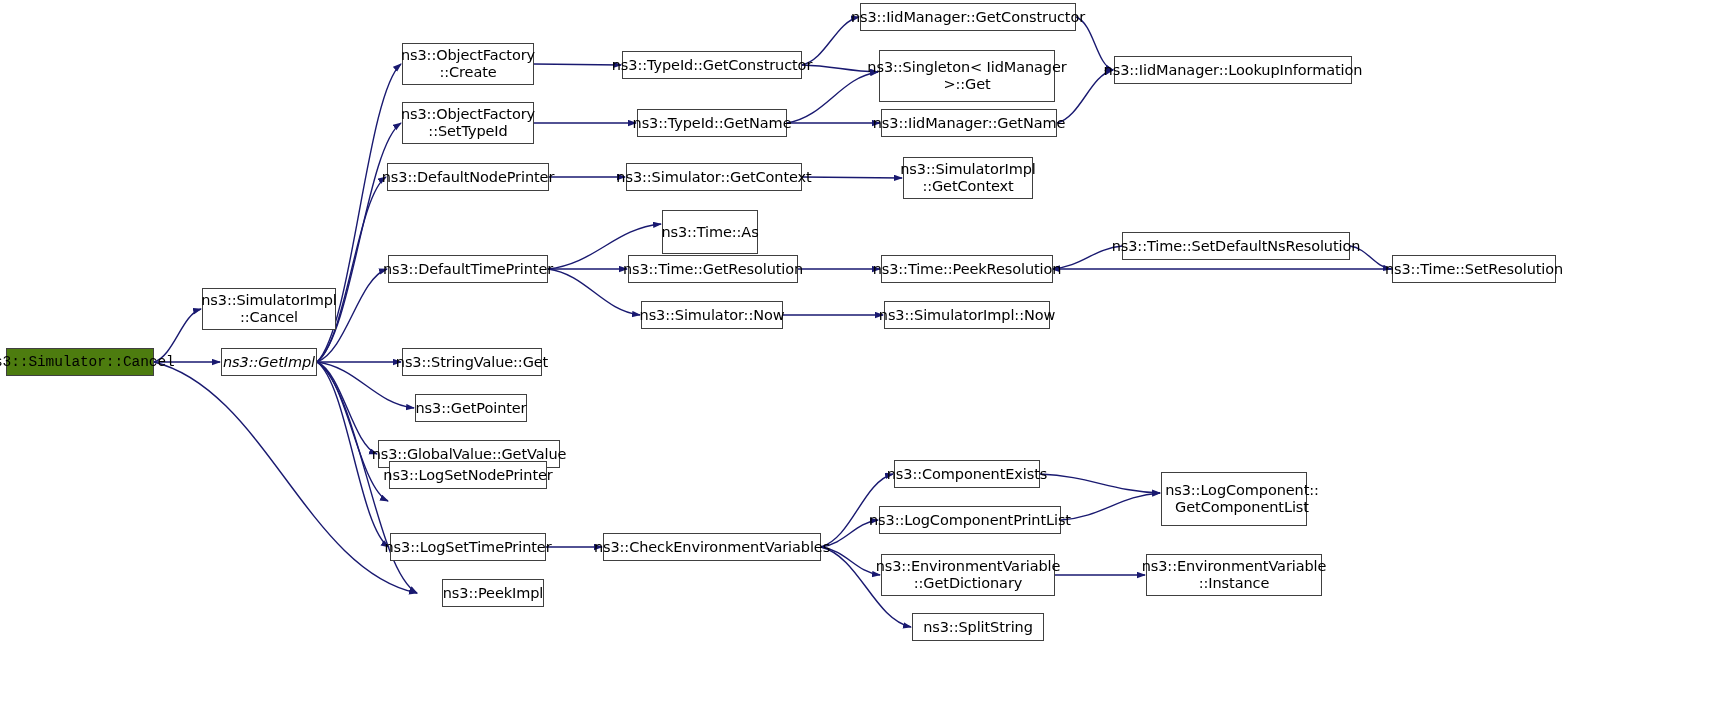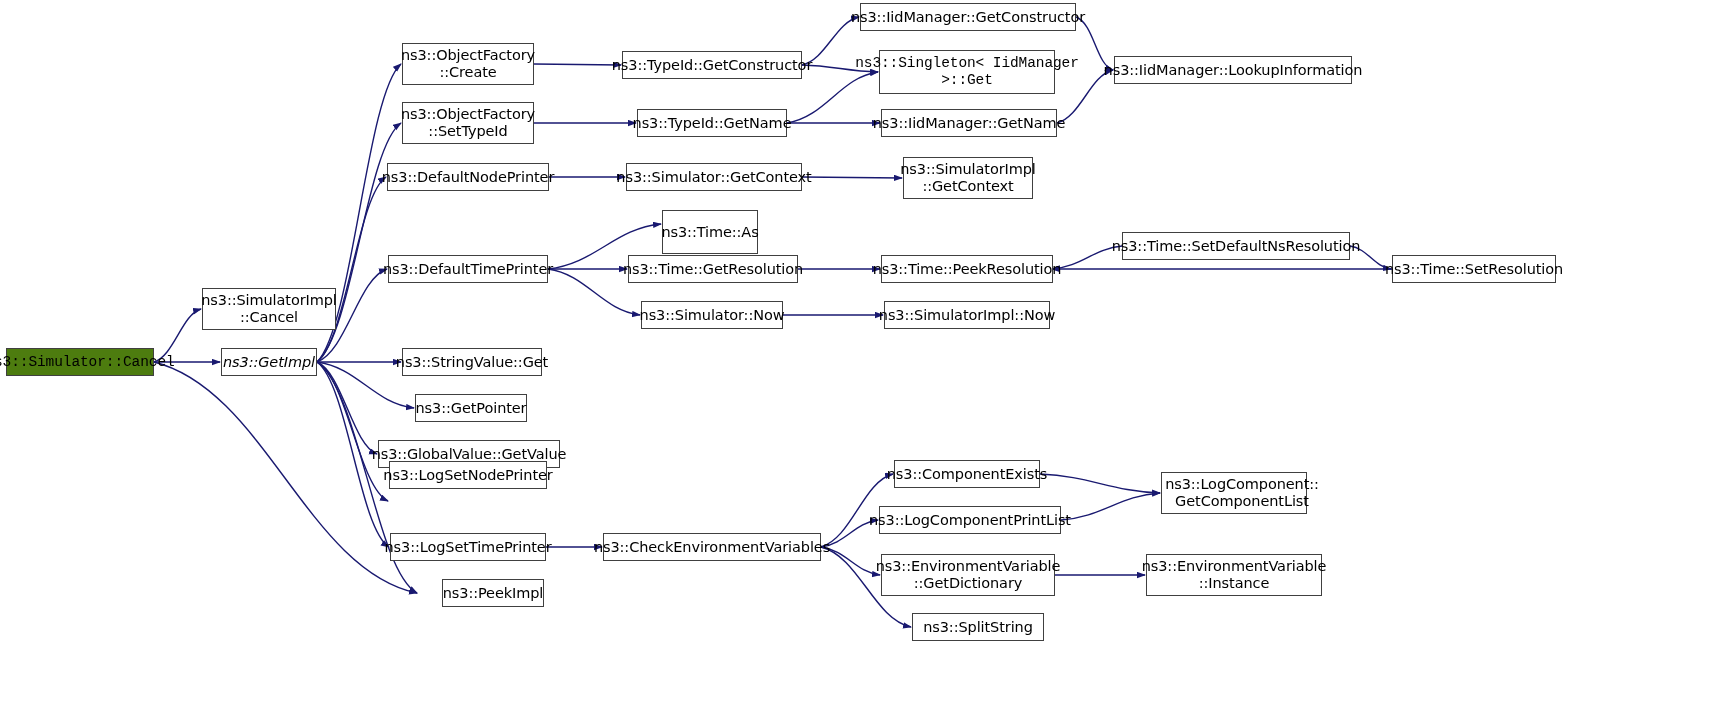--- a/index.html
+++ b/index.html
@@ -115,33 +115,33 @@
       <div class="node" style="left: 390px; top: 533px; width: 156px; height: 28px; text-align: right;">ns3::LogSetTimePrinter</div>
       <div class="node" style="left: 442px; top: 579px; width: 102px; height: 28px;">ns3::PeekImpl</div>
       <div class="node" style="left: 622px; top: 51px; width: 180px; height: 28px;">ns3::TypeId::GetConstructor</div>
       <div class="node" style="left: 637px; top: 109px; width: 150px; height: 28px;">ns3::TypeId::GetName</div>
       <div class="node" style="left: 626px; top: 163px; width: 176px; height: 28px;">ns3::Simulator::GetContext</div>
       <div class="node" style="left: 662px; top: 210px; width: 96px; height: 44px;">ns3::Time::As</div>
       <div class="node" style="left: 628px; top: 255px; width: 170px; height: 28px;">ns3::Time::GetResolution</div>
       <div class="node" style="left: 641px; top: 301px; width: 142px; height: 28px;">ns3::Simulator::Now</div>
       <div class="node" style="left: 603px; top: 533px; width: 218px; height: 28px;">ns3::CheckEnvironmentVariables</div>
       <div class="node" style="left: 860px; top: 3px; width: 216px; height: 28px;">ns3::IidManager::GetConstructor</div>
-      <div class="node" style="left: 879px; top: 50px; width: 176px; height: 44px; font-family: Liberation Mono, monospace;">ns3::Singleton&lt; IidManager
+      <div class="node" style="left: 879px; top: 50px; width: 176px; height: 52px;">ns3::Singleton&lt; IidManager
 &gt;::Get</div>
       <div class="node" style="left: 881px; top: 109px; width: 176px; height: 28px;">ns3::IidManager::GetName</div>
       <div class="node" style="left: 903px; top: 157px; width: 130px; height: 42px;">ns3::SimulatorImpl
 ::GetContext</div>
       <div class="node" style="left: 881px; top: 255px; width: 172px; height: 28px;">ns3::Time::PeekResolution</div>
       <div class="node" style="left: 884px; top: 301px; width: 166px; height: 28px;">ns3::SimulatorImpl::Now</div>
       <div class="node" style="left: 894px; top: 460px; width: 146px; height: 28px;">ns3::ComponentExists</div>
       <div class="node" style="left: 879px; top: 506px; width: 182px; height: 28px;">ns3::LogComponentPrintList</div>
       <div class="node" style="left: 881px; top: 554px; width: 174px; height: 42px;">ns3::EnvironmentVariable
 ::GetDictionary</div>
       <div class="node" style="left: 912px; top: 613px; width: 132px; height: 28px;">ns3::SplitString</div>
       <div class="node" style="left: 1114px; top: 56px; width: 238px; height: 28px;">ns3::IidManager::LookupInformation</div>
       <div class="node" style="left: 1122px; top: 232px; width: 228px; height: 28px;">ns3::Time::SetDefaultNsResolution</div>
       <div class="node" style="left: 1392px; top: 255px; width: 164px; height: 28px;">ns3::Time::SetResolution</div>
-      <div class="node" style="left: 1161px; top: 472px; width: 146px; height: 42px; padding-left: 16px;">ns3::LogComponent::
+      <div class="node" style="left: 1161px; top: 472px; width: 146px; height: 54px; padding-left: 16px;">ns3::LogComponent::
 GetComponentList</div>
       <div class="node" style="left: 1146px; top: 554px; width: 176px; height: 42px;">ns3::EnvironmentVariable
 ::Instance</div>
     </div>
 </div>
 
 </body></html>

